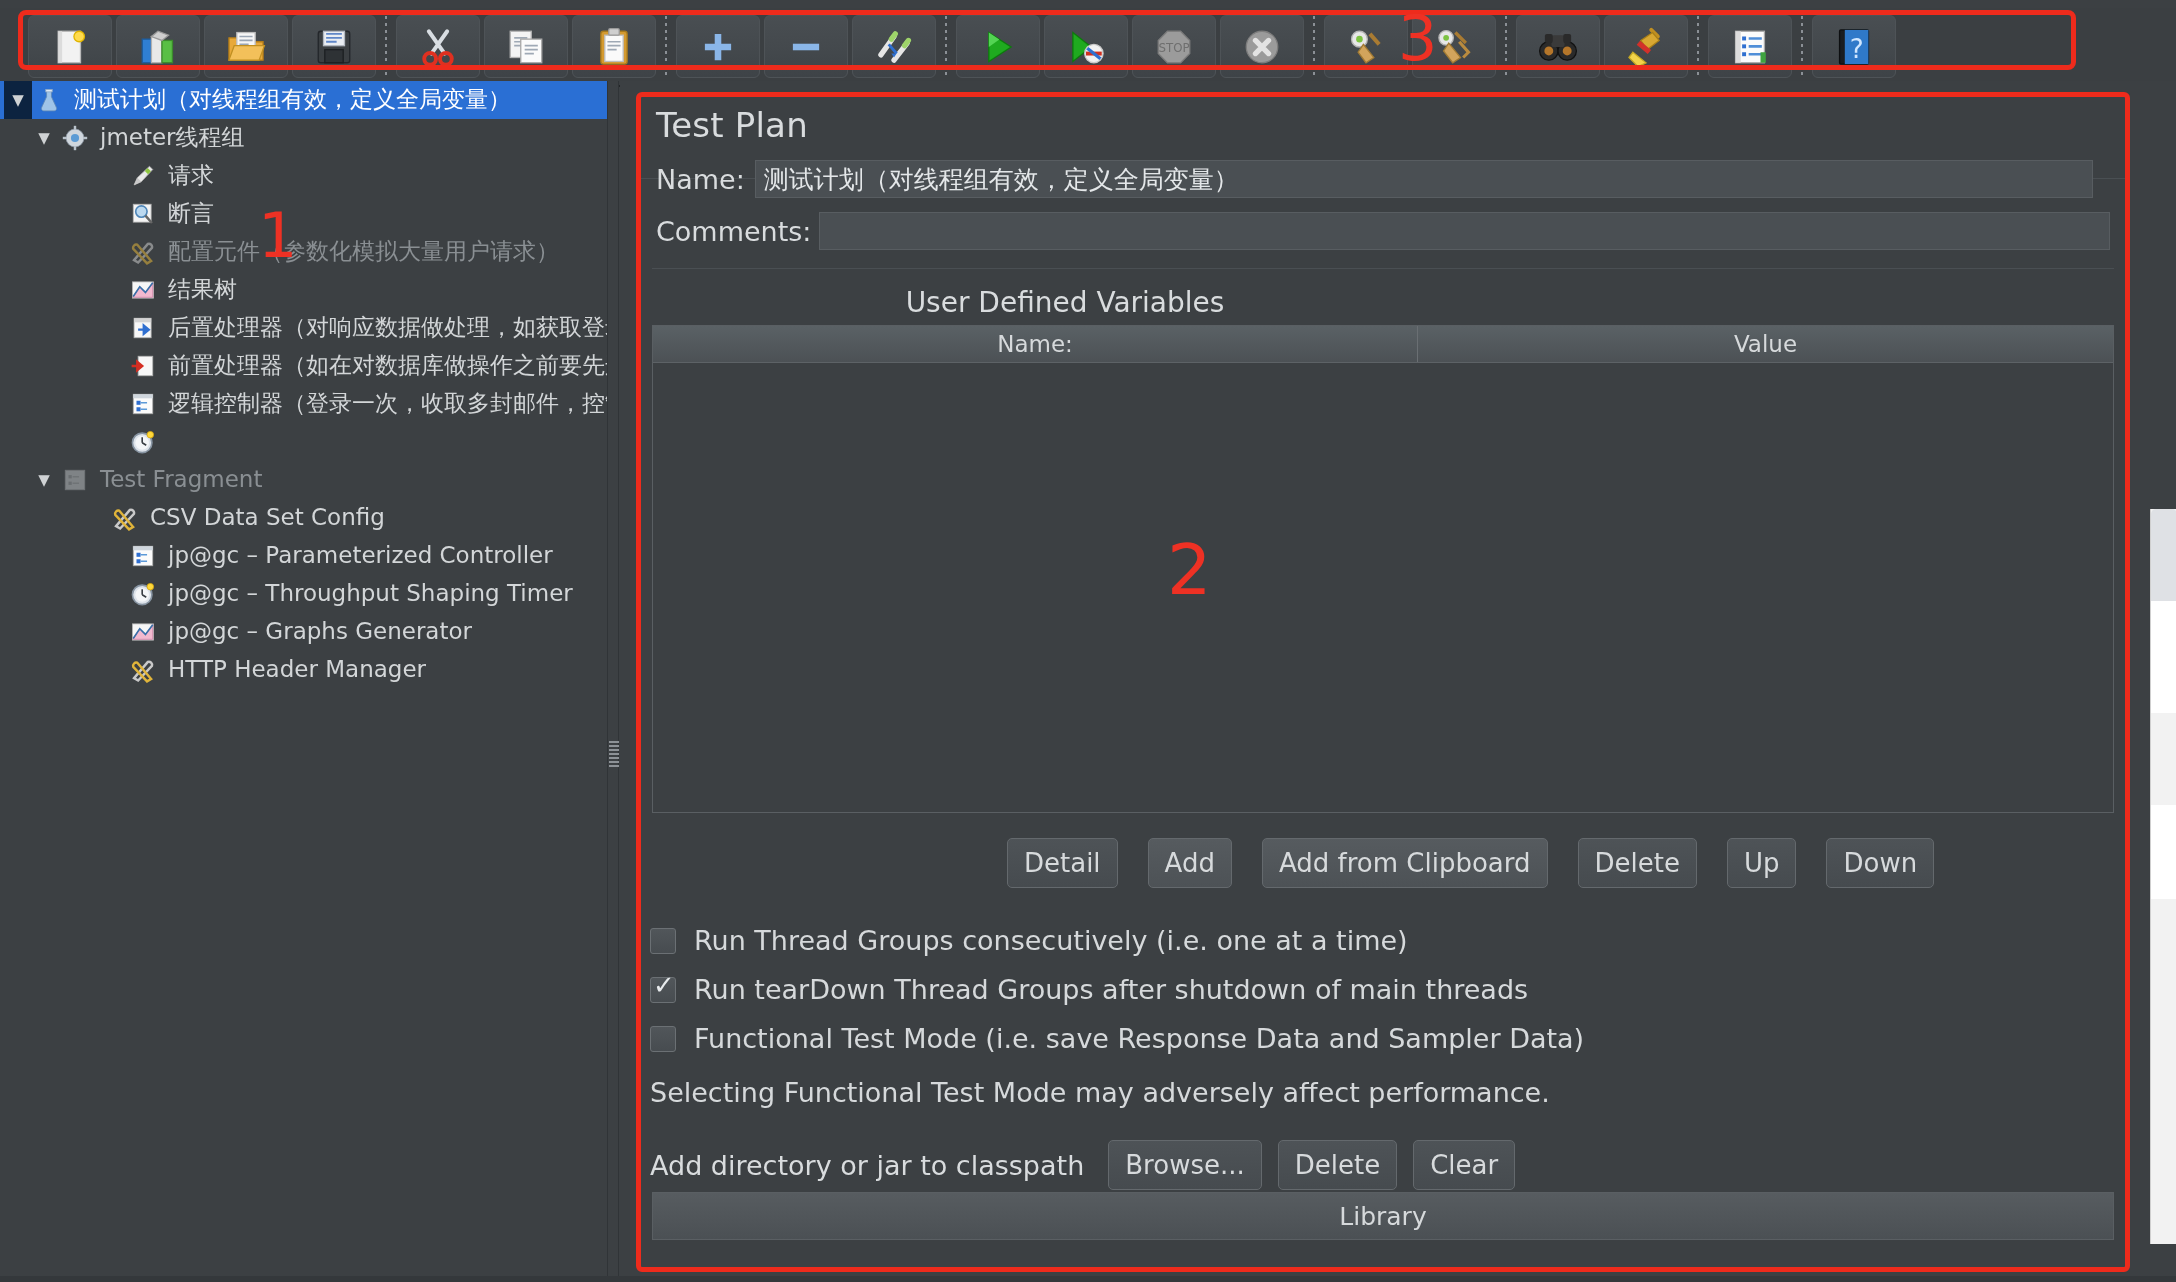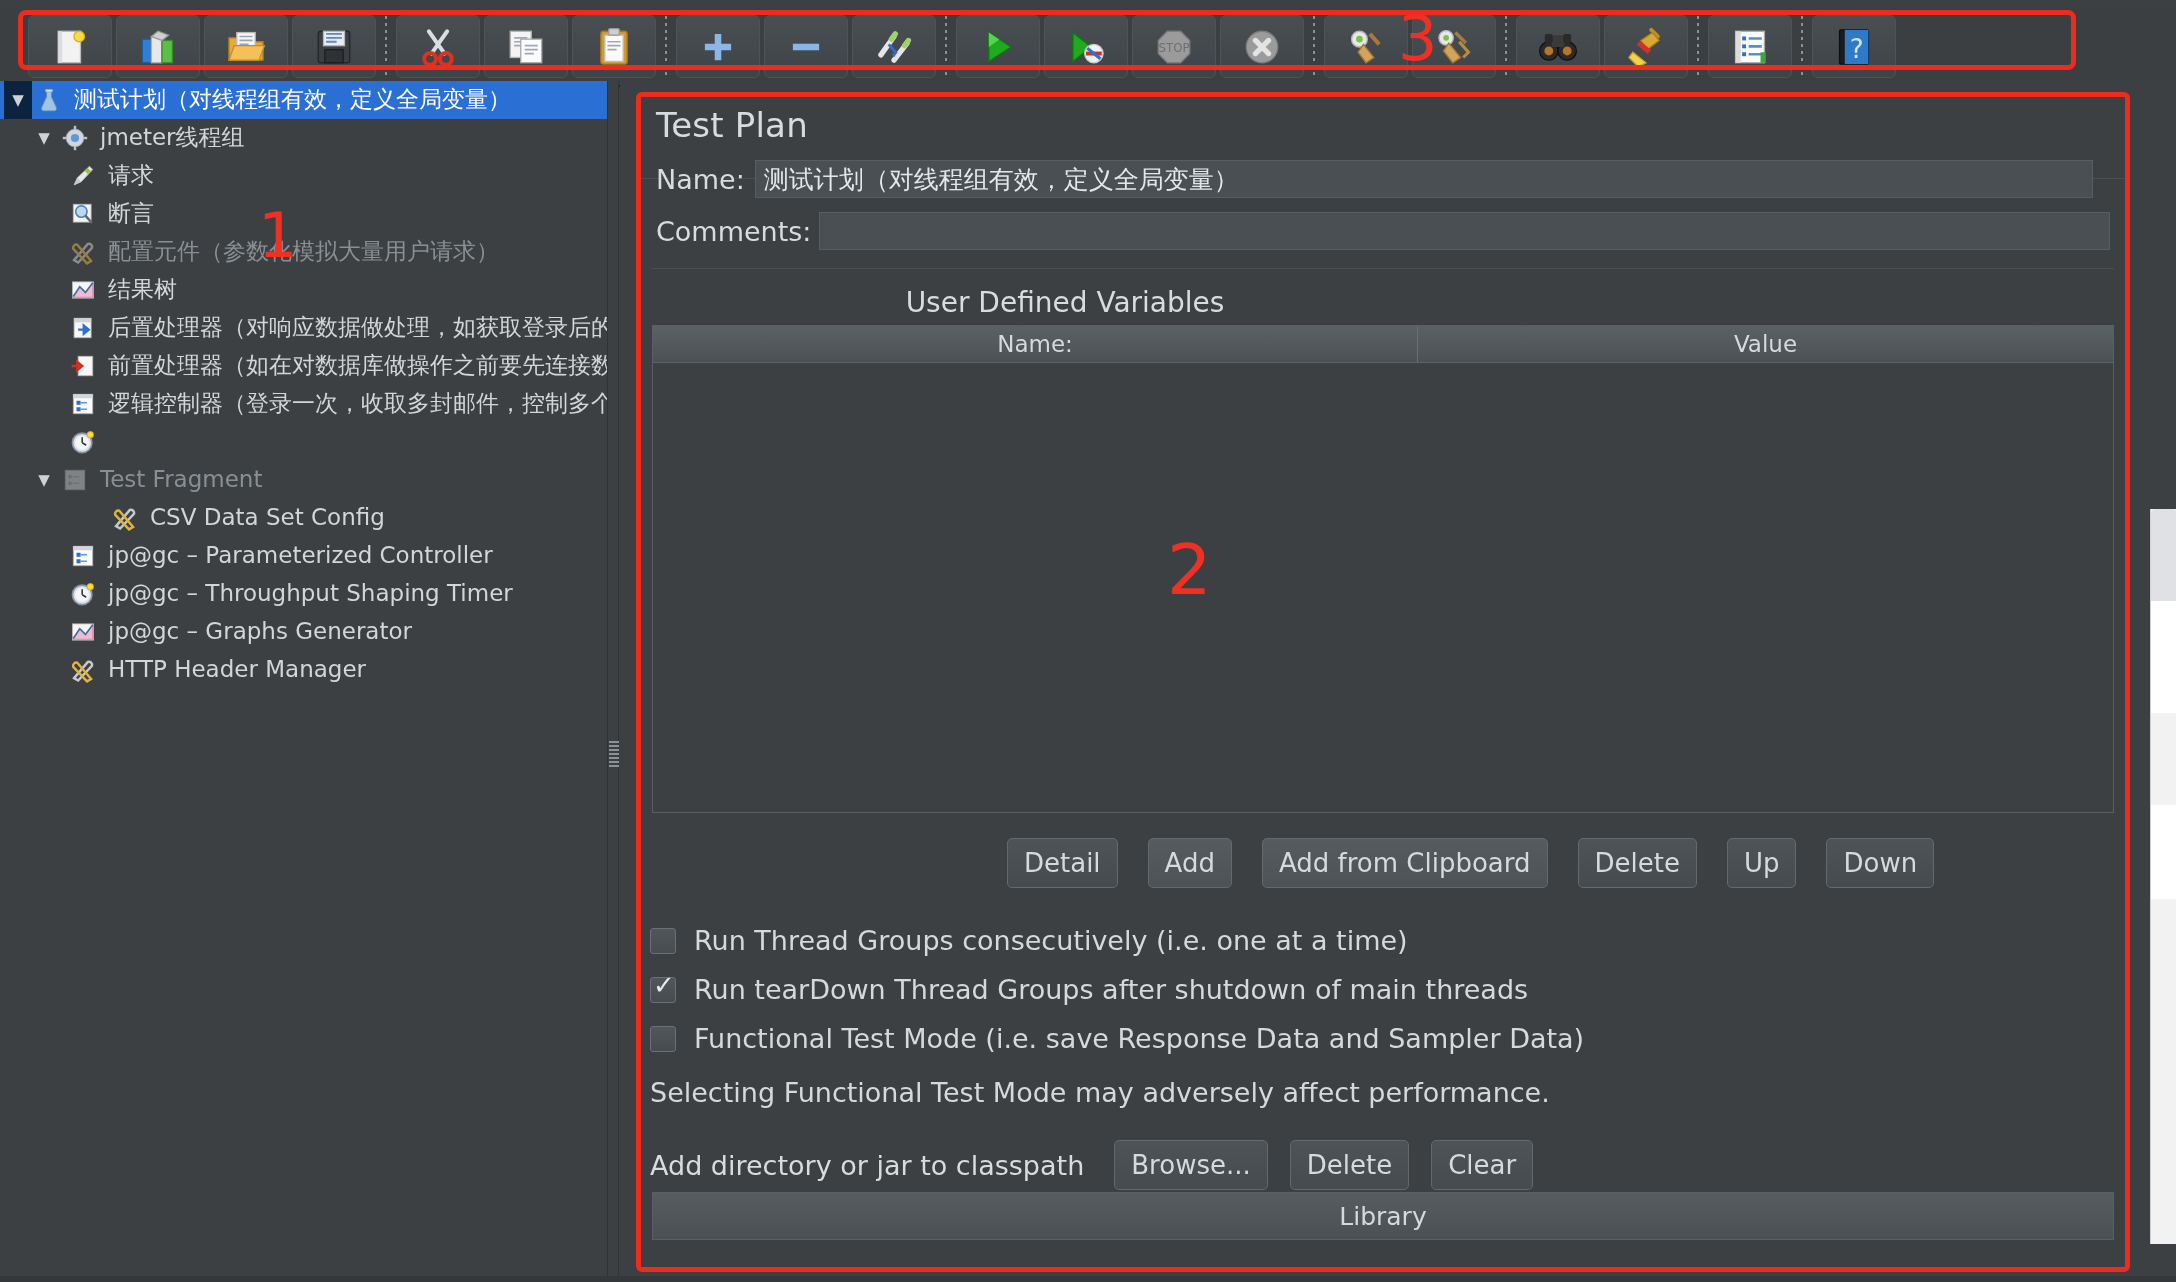--- a/index.html
+++ b/index.html
@@ -59,21 +59,21 @@
     width: 28px; min-width:28px; height: 38px; display: flex; align-items: center; justify-content: center;
     font-size: 15px; color: #cfd2d4;
   }
   .tw.empty { visibility: hidden; }
   .ticon { width: 34px; min-width:34px; height: 30px; display:flex; align-items:center; justify-content:center; margin-right: 8px;}
   .tlabel { padding-bottom: 2px; }
 
   
   .ind0 { padding-left: 4px; }
   .ind1 { padding-left: 30px; }
-  .ind2 { padding-left: 38px; }
+  .ind2 { padding-left: 98px; }
   .ind3 { padding-left: 72px; margin-left: 8px; }
 
   
   #splitter {
     position: absolute; left: 607px; top: 81px; width: 12px; height: 1201px;
     background: #3c4043; border-left: 1px solid #303437; border-right:1px solid #303437;
   }
   #splitter .grip {
     position: absolute; left: 1px; top: 660px; width: 10px; height: 26px;
     background: repeating-linear-gradient(to bottom, #8d9297 0 2px, transparent 2px 4px);
@@ -644,21 +644,21 @@
         <span class="chk-label">Run tearDown Thread Groups after shutdown of main threads</span>
       </div>
       <div class="chk-row" style="left: 650px; top: 1023px;">
         <span class="chk"></span>
         <span class="chk-label">Functional Test Mode (i.e. save Response Data and Sampler Data)</span>
       </div>
     </div>
 
   <div class="note" style="left:650px; top:1077px;">Selecting Functional Test Mode may adversely affect performance.</div>
 
-  <div class="btnrow" style="left:650px; top:1140px; gap:22px;">
+  <div class="btnrow" style="left:650px; top:1140px; gap:16px;">
     <span class="form-label" style="margin-right:8px;">Add directory or jar to classpath</span>
   <div class="jbtn">Browse...</div>
       <div class="jbtn">Delete</div>
       <div class="jbtn">Clear</div>
     </div>
 
   <div id="library-box">Library</div>
 
   <div id="vscroll">
     <div class="thumb"></div>

